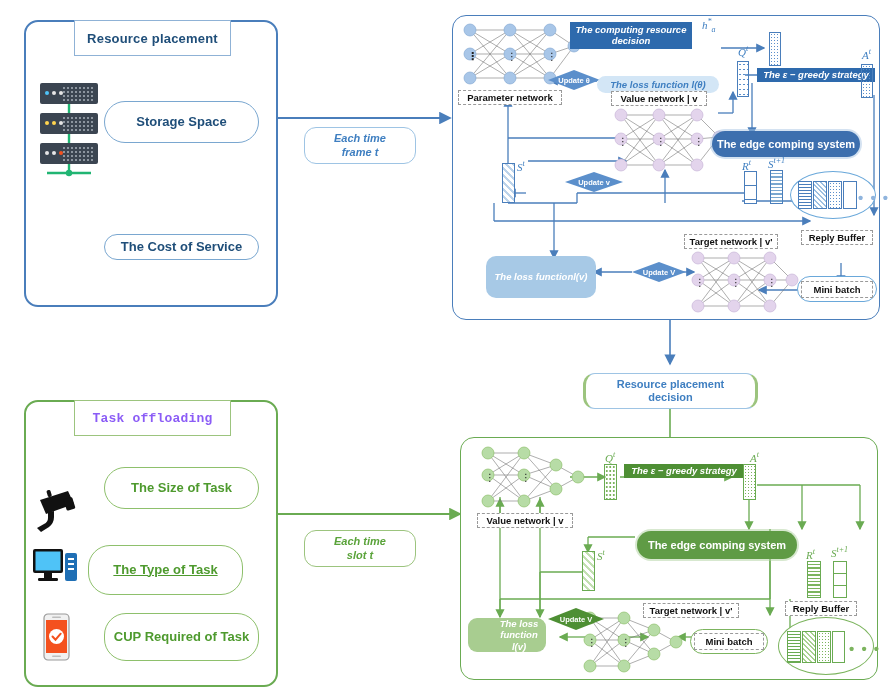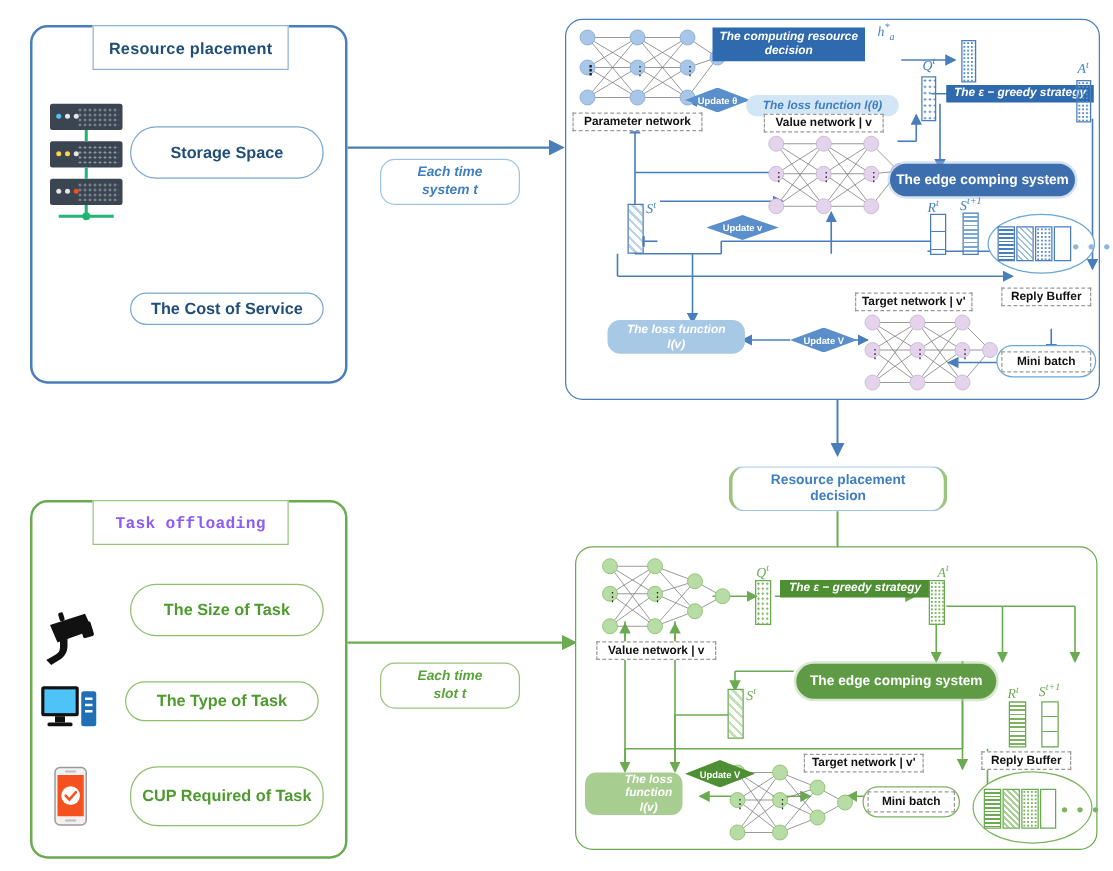--- a/index.html
+++ b/index.html
@@ -169,21 +169,21 @@
         <polygon points="0 0, 7 3.5, 0 7" fill="#4a7ebb"></polygon>
       </marker>
       <marker id="ag" markerWidth="7" markerHeight="7" refX="6" refY="3.5" orient="auto">
         <polygon points="0 0, 7 3.5, 0 7" fill="#6aab52"></polygon>
       </marker>
     </defs>
     <line x1="0" y1="10" x2="172" y2="10" stroke="#4a7ebb" stroke-width="1.8" marker-end="url(#ab)"></line>
   </svg>
   <div class="abs conn-pill italic" style="left:304px;top:127px;width:112px;height:37px;flex-direction:column;">
     <span>Each time</span>
-    <span>system t</span>
+    <span>frame t</span>
   </div>
 
   <div class="abs dbox" style="left:452px;top:15px;width:428px;height:305px;"></div>
 
   <svg class="abs" style="left:452px;top:15px;width:428px;height:305px;">
     <g stroke="#4a7ebb" stroke-width="1.3" fill="none">
 
       <line x1="269" y1="33" x2="312" y2="33" marker-end="url(#ab)"></line>
 
       <line x1="266" y1="98" x2="281" y2="98"></line>
@@ -444,21 +444,21 @@
         <text x="7" y="36">⋮</text>
           <text x="43" y="36">⋮</text>
           <text x="79" y="36">⋮</text>
       </g>
     </svg>
   </div>
 
   <div class="abs diamond" style="left:632px;top:262px;width:54px;height:20px;">
     <span>Update V</span>
   </div>
-  <div class="abs lossbox" style="left:486px;top:256px;width:110px;height:27px;flex-direction:column;">
+  <div class="abs lossbox" style="left:486px;top:256px;width:110px;height:42px;flex-direction:row;">
     <span>The loss function</span>
     <span>l(v)</span>
   </div>
 
   <svg class="abs" style="left:660px;top:320px;width:20px;height:54px;">
     <line x1="10" y1="0" x2="10" y2="44" stroke="#4a7ebb" stroke-width="1.6" marker-end="url(#ab)"></line>
   </svg>
   <div class="abs conn-pill" style="left:583px;top:373px;width:175px;height:36px;flex-direction:column;border-left:3px solid #9cc47e;border-right:3px solid #9cc47e;">
     <span>Resource placement</span>
     <span>decision</span>
@@ -503,21 +503,21 @@
       <circle cx="16.5" cy="23.5" r="7.5" fill="#fff"></circle>
       <path d="M12.5 23.5 l3 3.2 l5.2 -6" stroke="#f4511e" stroke-width="2" fill="none" stroke-linecap="round"></path>
       <rect x="12" y="3.4" width="9" height="1.6" rx=".8" fill="#bdbdbd"></rect>
       <rect x="12" y="42.5" width="9" height="1.6" rx=".8" fill="#bdbdbd"></rect>
     </svg>
   </div>
 
   <div class="abs pill green" style="left:104px;top:467px;width:155px;height:42px;">
     <span>The Size of Task</span>
   </div>
-  <div class="abs pill green" style="left:100px;top:545px;width:155px;height:32px;">
+  <div class="abs pill green" style="left:88px;top:545px;width:155px;height:50px;text-decoration:underline;">
     <span>The Type of Task</span>
   </div>
   <div class="abs pill green" style="left:104px;top:613px;width:155px;height:48px;">
     <span>CUP Required of Task</span>
   </div>
 
   <svg class="abs" style="left:278px;top:504px;width:192px;height:20px;">
     <line x1="0" y1="10" x2="182" y2="10" stroke="#6aab52" stroke-width="1.8" marker-end="url(#ag)"></line>
   </svg>
   <div class="abs conn-pill italic green" style="left:304px;top:530px;width:112px;height:37px;flex-direction:column;">

